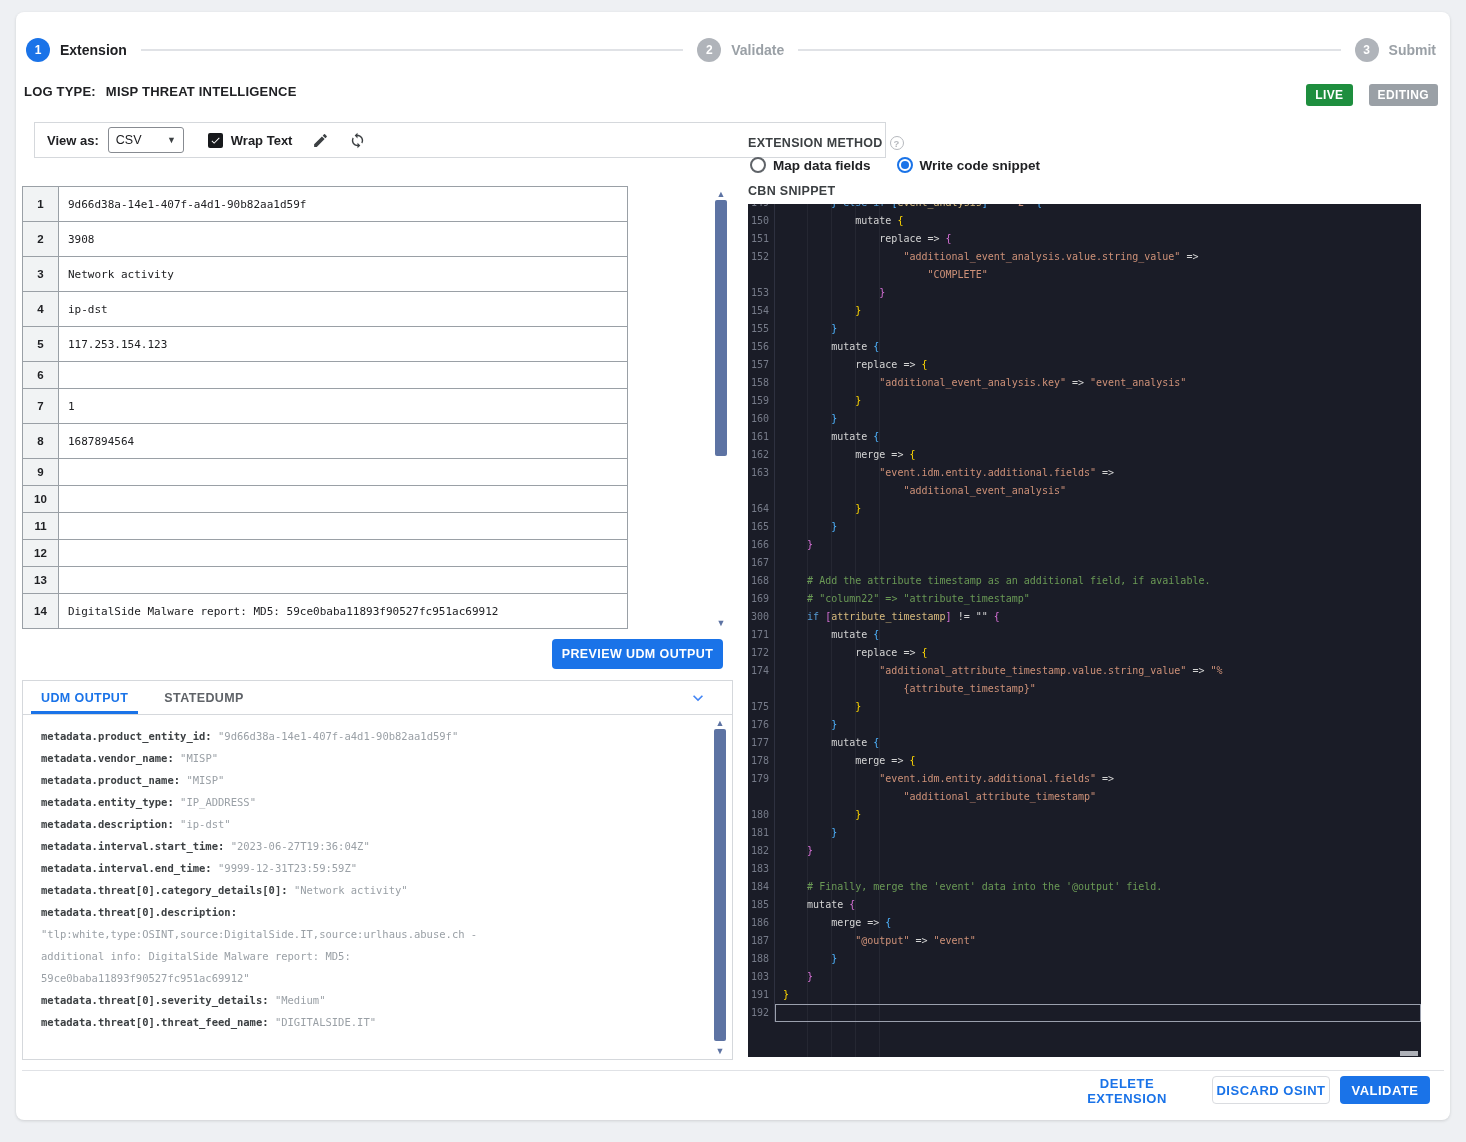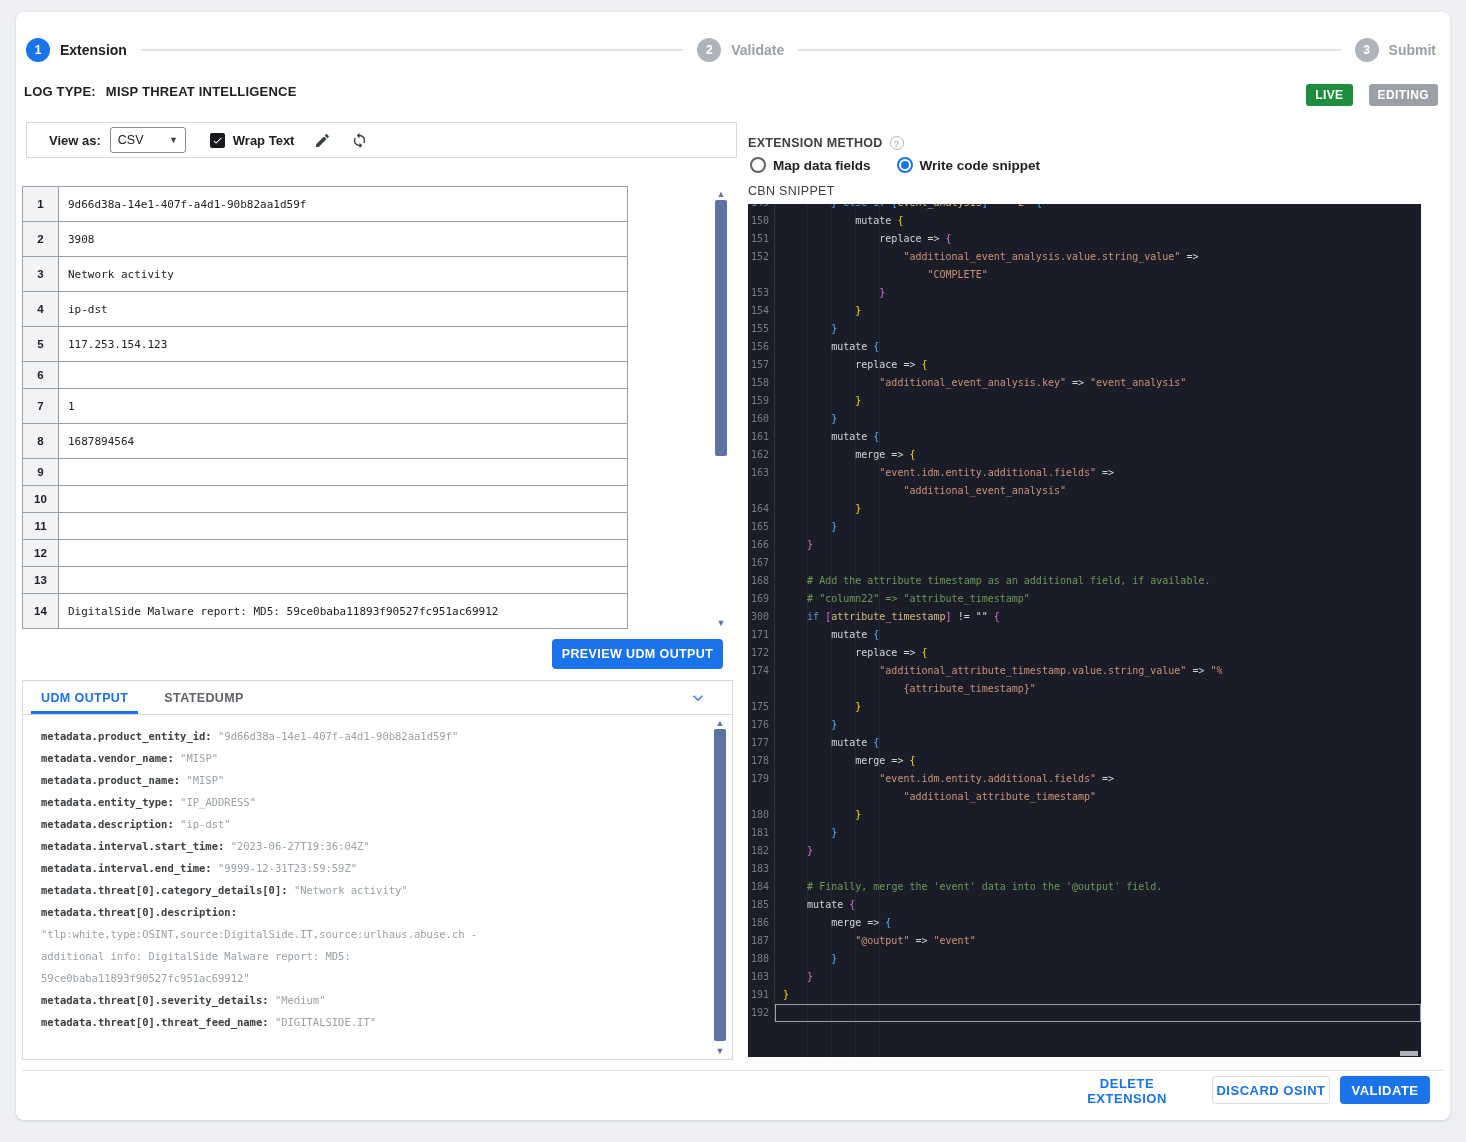--- a/index.html
+++ b/index.html
@@ -18,22 +18,22 @@
   .step-line { flex:1 1 auto; height:2px; background:#e0e2e6; margin:0 14px; }
 
   
   #log-row { position:absolute; left:24px; top:84px; right:28px; height:22px; display:flex; align-items:flex-start; }
   .log-label { font-size:13px; font-weight:bold; color:#202124; letter-spacing:.2px; }
   .log-value { font-size:13px; font-weight:bold; color:#202124; margin-left:10px; letter-spacing:.2px; }
   #badges { margin-left:auto; display:flex; gap:16px; }
   .badge { color:#fff; font-size:12px; font-weight:bold; padding:4px 9px; border-radius:3px; letter-spacing:.4px; }
 
   
-  #toolbar { position:absolute; left:26px; top:122px; width:711px; height:36px; border:1px solid #d5d8dc;
-             display:flex; align-items:center; padding-left:22px; }
+  #toolbar { position:absolute; left:34px; top:122px; width:852px; height:36px; border:1px solid #d5d8dc;
+             display:flex; align-items:center; padding-left:12px; }
   .viewas-label { font-size:13px; font-weight:bold; color:#202124; }
   #viewas-select { margin-left:9px; width:76px; height:26px; border:1px solid #878b91; border-radius:3px;
                    display:flex; align-items:center; justify-content:space-between; padding:0 7px; cursor:pointer; }
   #viewas-select .val { font-size:12.5px; color:#202124; }
   #viewas-select .caret { font-size:9px; color:#3c4043; }
   #wrap-checkbox { margin-left:24px; width:15px; height:15px; background:#17191c; border-radius:2px;
                    display:flex; align-items:center; justify-content:center; cursor:pointer; }
   #wrap-checkbox svg { width:11px; height:11px; }
   .wrap-label { margin-left:8px; font-size:13px; font-weight:bold; color:#202124; }
   .tool-icon { margin-left:20px; width:17px; height:17px; cursor:pointer; }
@@ -83,21 +83,21 @@
                       letter-spacing:.3px; display:flex; align-items:center; }
   .help-icon { display:inline-block; margin-left:7px; width:14px; height:14px; border:1.5px solid #b6b9be; border-radius:50%;
                color:#b6b9be; font-size:9.5px; font-weight:bold; text-align:center; line-height:14px; cursor:pointer; }
   #radio-group { position:absolute; left:750px; top:157px; display:flex; gap:26px; align-items:center; }
   .radio-item { display:flex; align-items:center; cursor:pointer; }
   .radio-circle { width:16px; height:16px; border:2px solid #5f6368; border-radius:50%; position:relative; flex:0 0 auto; }
   .radio-circle.selected { border-color:#1a73e8; }
   .radio-circle.selected::after { content:""; position:absolute; left:2px; top:2px; width:8px; height:8px;
                                   border-radius:50%; background:#1a73e8; }
   .radio-label { margin-left:7px; font-size:13.5px; font-weight:600; color:#202124; }
-  #cbn-label { position:absolute; left:748px; top:184px; font-size:12.5px; font-weight:normal; color:#3c4043; letter-spacing:.3px; }
+  #cbn-label { position:absolute; left:748px; top:184px; font-size:12.5px; font-weight:bold; color:#3c4043; letter-spacing:.3px; }
 
   
   #editor { position:absolute; left:748px; top:204px; width:673px; height:853px; background:#1a1c27; overflow:hidden; }
   .guide { position:absolute; top:0; bottom:0; width:1px; background:rgba(255,255,255,.05); }
   #code-lines { position:relative; margin-top:-10px; font-family:"DejaVu Sans Mono",monospace; font-size:10px; }
   .cl { display:flex; align-items:stretch; }
   .ln { flex:0 0 27px; padding-left:3px; color:#767b89; border-right:1px solid #2e3140; line-height:18px; }
   .ct { flex:1 1 auto; white-space:pre; padding-left:8px; line-height:18px; min-height:18px; }
   .cl.focused .ct { box-shadow:inset 0 0 0 1px #9ba0ad; }
   #hscroll-thumb { position:absolute; right:3px; bottom:1px; width:18px; height:5px; background:#aeb1b8; }

